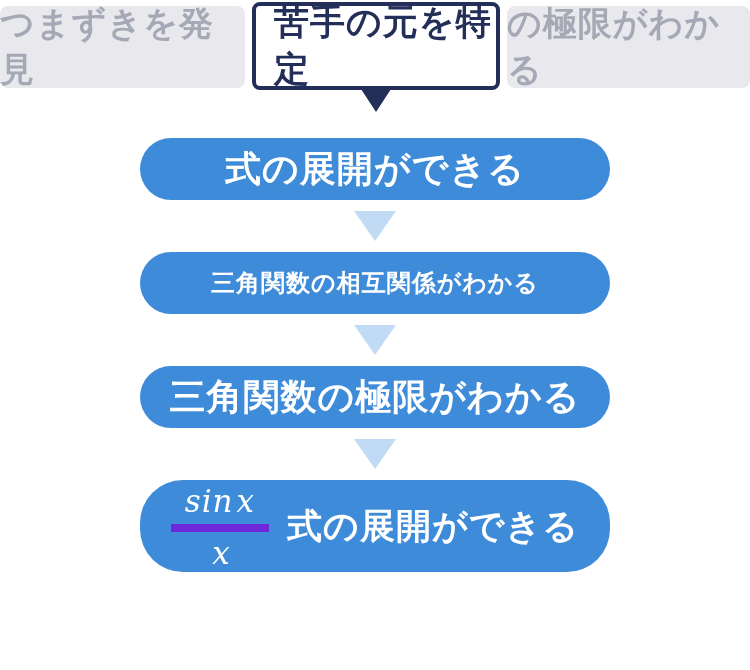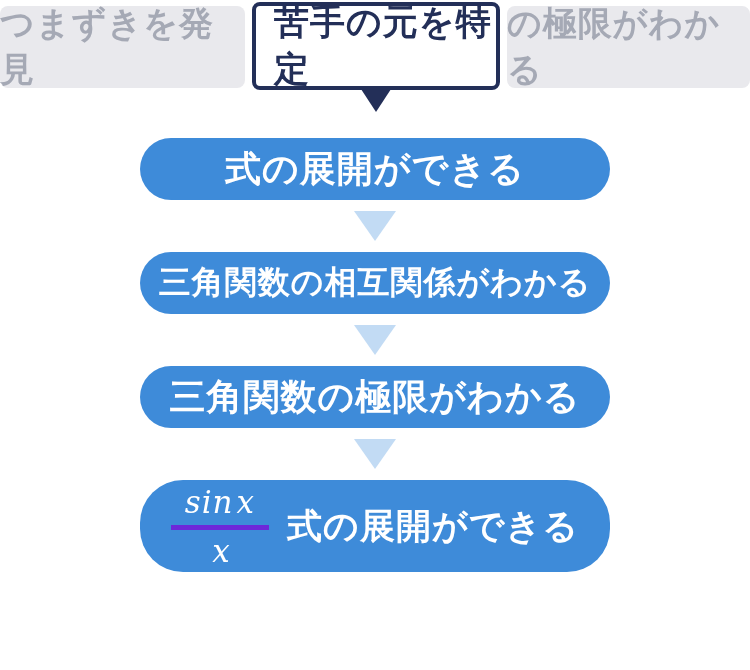--- a/index.html
+++ b/index.html
@@ -79,21 +79,21 @@
     border-radius:43px;
     display:flex;
     align-items:center;
     justify-content:center;
     color:#fff;
     font-weight:bold;
     font-size:36px;
     letter-spacing:1px;
     cursor:pointer;
   }
-  .pill.long{font-size:32px;}
+  .pill.long{font-size:24px;}
   .pill.formula-pill{height:92px;font-size:35px;}
   .tri{
     width:0;height:0;
     border-left:21px solid transparent;
     border-right:21px solid transparent;
     border-top:30px solid var(--arrow);
     margin:11px 0;
   }
   
   .frac{
@@ -102,21 +102,21 @@
     align-items:center;
     font-family:"DejaVu Serif","Liberation Serif",serif;
     font-style:italic;
     font-weight:normal;
     margin-right:18px;
     line-height:1;
   }
   .frac .num{
     display:inline-block;
     padding:2px 14px 7px;
-    border-bottom:5px solid #6d28d9;
+    border-bottom:8px solid #6d28d9;
     font-size:31px;
   }
   .frac .den{
     padding-top:6px;
     font-size:31px;
   }
   .frac .var{margin-left:3px;}
 </style>
 </head>
 <body>

